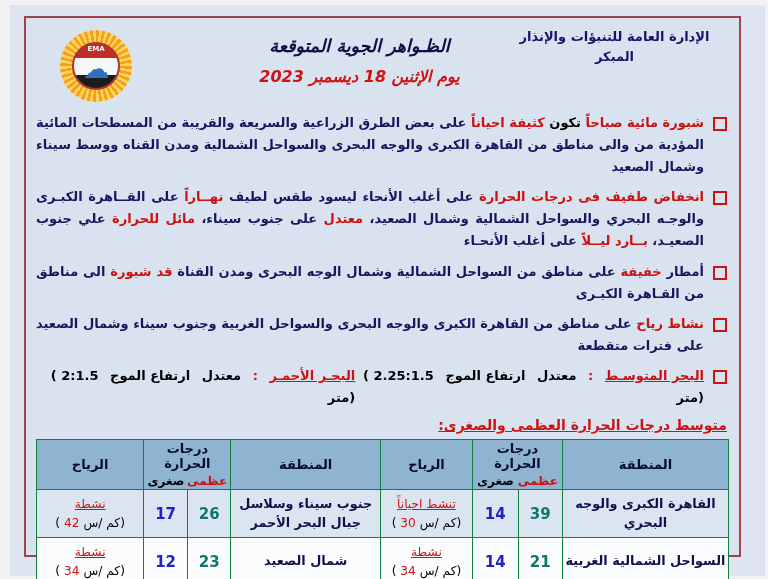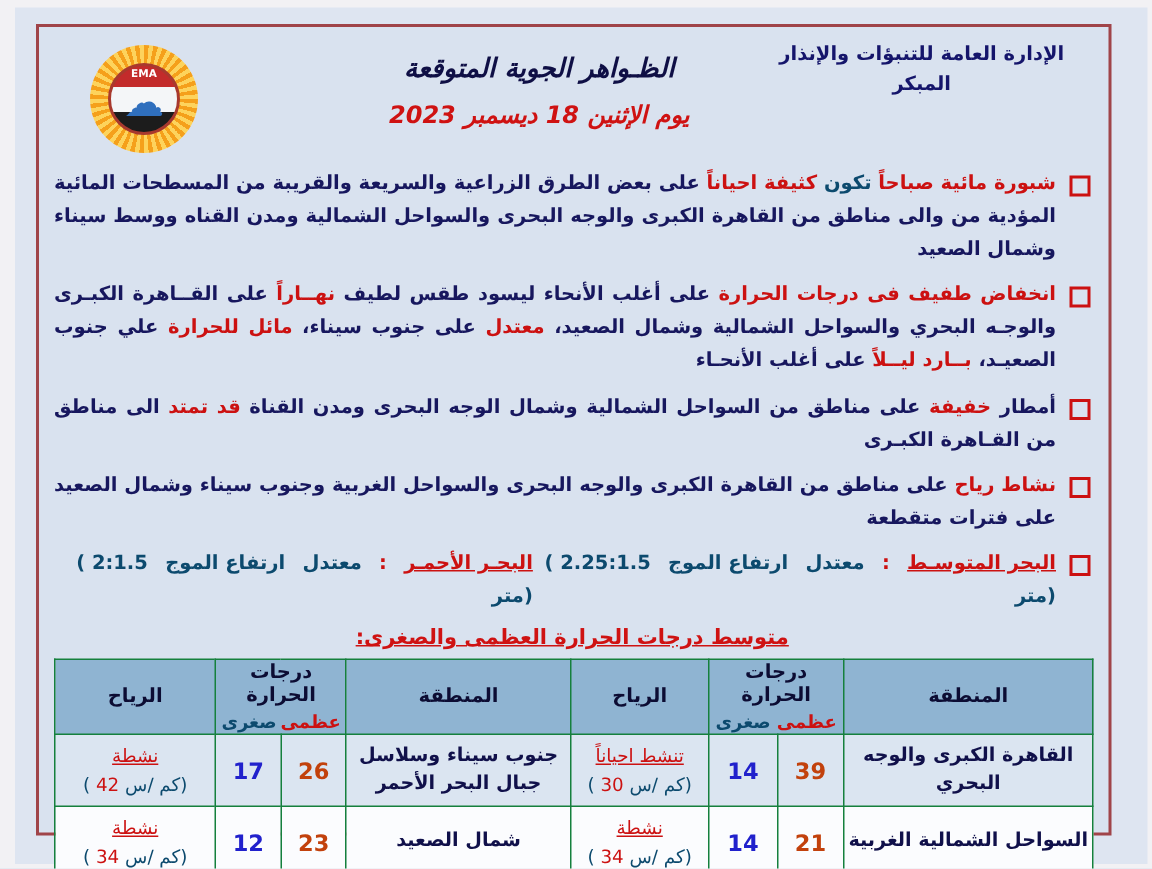--- a/index.html
+++ b/index.html
@@ -26,37 +26,37 @@
         display:flex;align-items:center;justify-content:center;}
   .logo-core{position:relative;width:44px;height:44px;border-radius:50%;overflow:hidden;
         border:2px solid #a8392e;background:linear-gradient(to bottom,#c32b2b 0 32%,#f4f6f8 32% 70%,#1c1c1c 70% 100%);}
   .logo-ema{position:absolute;top:1px;left:0;right:0;text-align:center;font-size:7px;font-weight:bold;color:#ffffff;}
   .logo-cloud{position:absolute;top:3px;left:0;right:0;text-align:center;font-size:27px;line-height:44px;color:#2f6fbd;}
   
   .bullets{margin-top:4px;}
   .bullet{display:flex;gap:9px;margin:0 2px 8px 0;}
   .sq{flex:none;width:10px;height:10px;border:2.5px solid #cc1111;margin-top:5px;background:transparent;}
   .btext{flex:1;font-size:13px;font-weight:bold;color:#17175e;line-height:1.7;text-align:justify;}
-  .red{color:#cc1111;} .blue{color:#0c4a6e;} .dark{color:#17175e;} .u{text-decoration:underline;}
+  .red{color:#cc1111;} .blue{color:#000000;} .dark{color:#17175e;} .u{text-decoration:underline;}
   .sea{display:flex;justify-content:space-between;text-align:right;padding-left:4px;}
   .sea-group > span{margin-left:7px;}
   .ltr{direction:ltr;unicode-bidi:isolate;}
   
-  .tbl-heading{text-align:center;color:#cf1212;font-size:14px;font-weight:bold;
+  .tbl-heading{text-align:right;color:#cf1212;font-size:14px;font-weight:bold;
                text-decoration:underline;margin:2px 2px 6px 0;}
   
   table{width:100%;border-collapse:collapse;table-layout:fixed;}
   th,td{border:1px solid #15803d;vertical-align:middle;text-align:center;padding:1px 2px;}
   thead th{background:#8fb4d2;color:#0c0c33;font-size:13px;font-weight:bold;height:44px;}
   .th-main{font-size:13px;}
   .subrow{display:flex;justify-content:space-around;font-size:12px;margin-top:3px;}
   tbody tr{height:48px;}
   .r-odd{background:#dbe5f1;} .r-even{background:#fbfcfe;}
   .region{font-size:12.8px;font-weight:bold;color:#10104a;line-height:1.45;}
-  .tmax{font-size:15px;font-weight:bold;color:#c2410c;}
+  .tmax{font-size:15px;font-weight:bold;color:#0f766e;}
   .tmin{font-size:15px;font-weight:bold;color:#2121cc;}
   .wind{font-size:12.2px;font-weight:normal;line-height:1.55;}
 </style>
 </head>
 <body>
 
 <div class="bg-strip"></div>
 
 <div class="card">
 
@@ -103,21 +103,21 @@
         <span class="dark">على أغلب الأنحـاء</span>
       </div>
     </div>
 
     <div class="bullet">
       <span class="sq"></span>
       <div class="btext">
         <span class="dark">أمطار </span>
         <span class="red">خفيفة </span>
         <span class="dark">على مناطق من السواحل الشمالية وشمال الوجه البحرى ومدن القناة </span>
-        <span class="red">قد تمتد </span>
+        <span class="red">قد شبورة </span>
         <span class="dark">الى مناطق من القـاهرة الكبـرى</span>
       </div>
     </div>
 
     <div class="bullet">
       <span class="sq"></span>
       <div class="btext">
         <span class="red">نشاط رياح </span>
         <span class="dark">على مناطق من القاهرة الكبرى والوجه البحرى والسواحل الغربية وجنوب سيناء وشمال الصعيد على فترات متقطعة</span>
       </div>

